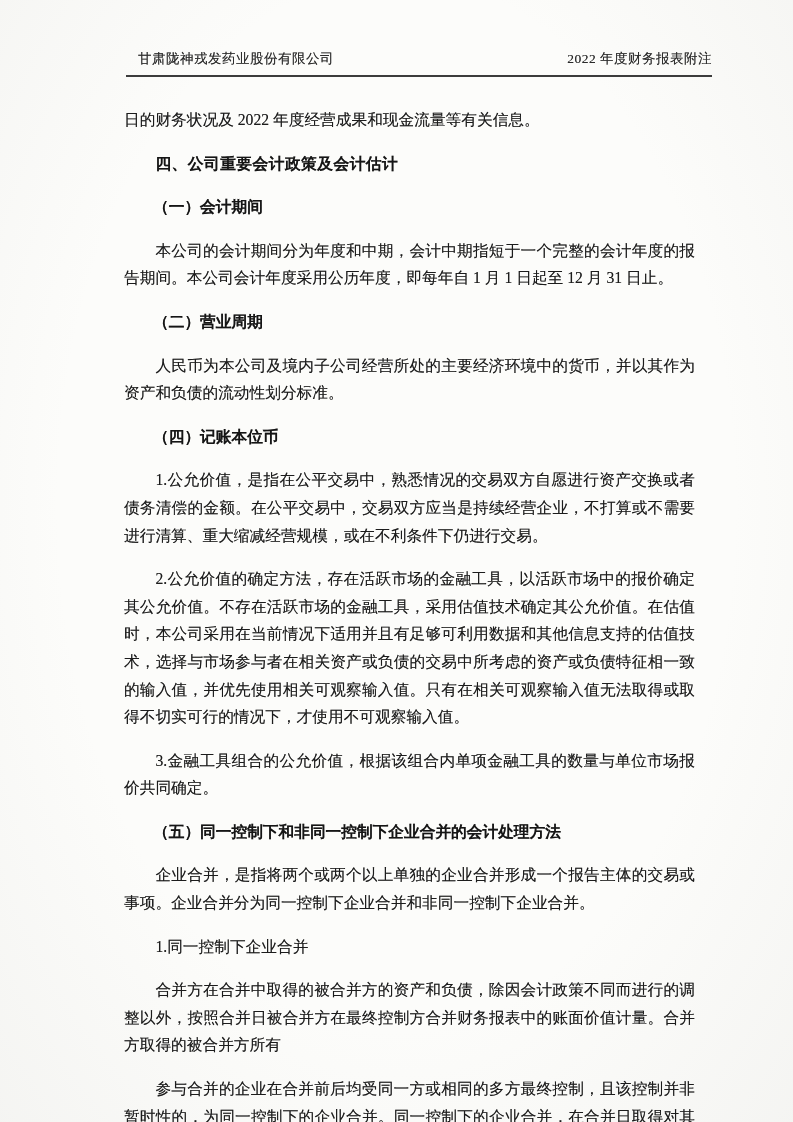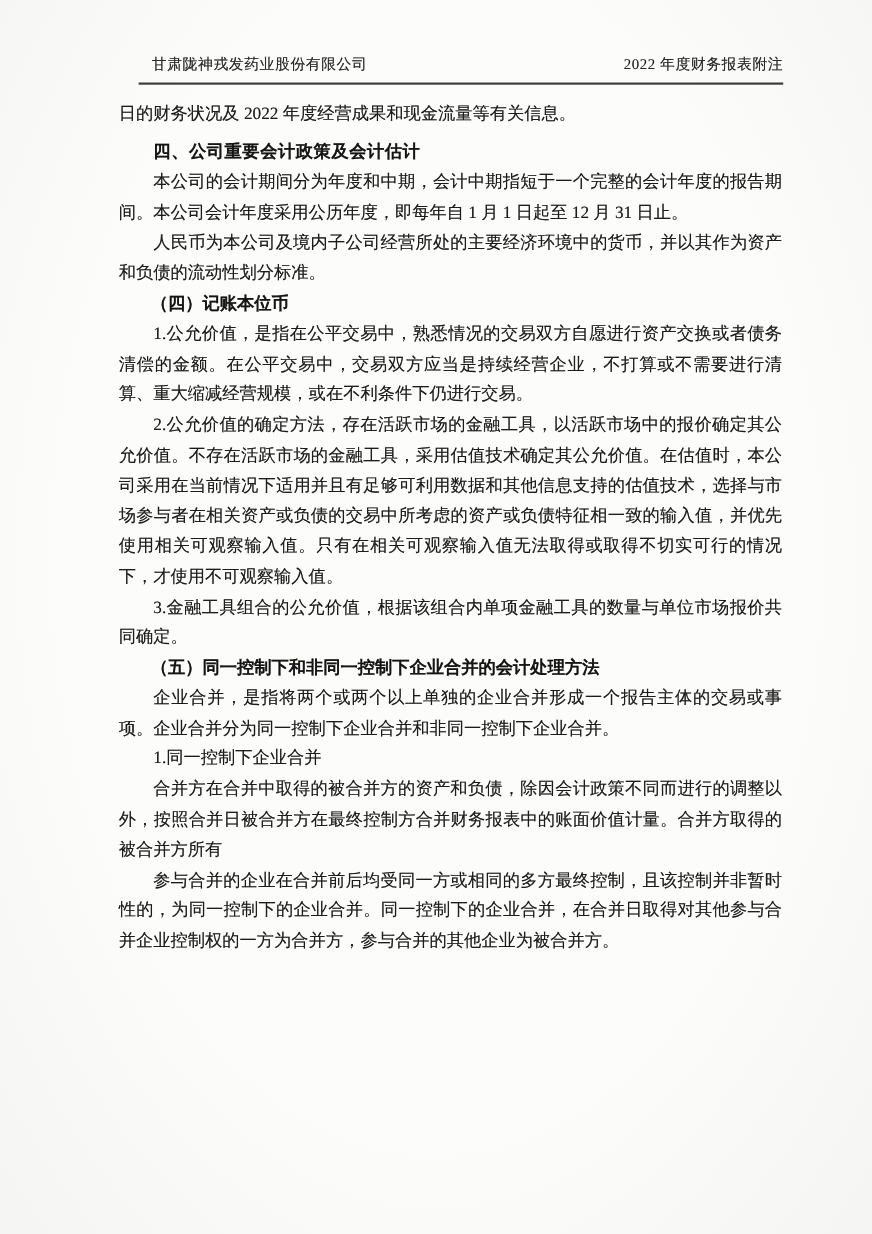--- a/index.html
+++ b/index.html
@@ -36,21 +36,21 @@
   .content {
     position: absolute;
     left: 108px; top: 90px;
     width: 603px;
     font-size: 15.7px;
     line-height: 27.6px;
     text-align: justify;
     text-justify: inter-ideograph;
     color: #1c1c1c;
   }
-  .content > div { margin: 0; }
+  .content > div { margin: 16px; }
   .cont { text-indent: 0; }
   .h1 {
     font-weight: bold;
     text-indent: 2em;
     margin-top: 7px !important;
     letter-spacing: 0.5px;
     color: #151515;
   }
   .h2 {
     font-weight: bold;
@@ -75,21 +75,23 @@
 <div class="page">
 
   <div class="header">
     <span class="company">甘肃陇神戎发药业股份有限公司</span>
     <span class="report-title">2022 年度财务报表附注</span>
   </div>
 
   <div class="content">
     <div class="cont">日的财务状况及 2022 年度经营成果和现金流量等有关信息。</div>
     <div class="h1">四、公司重要会计政策及会计估计</div>
+    <div class="h2">（一）会计期间</div>
     <div class="p">本公司的会计期间分为年度和中期，会计中期指短于一个完整的会计年度的报告期间。本公司会计年度采用公历年度，即每年自 1 月 1 日起至 12 月 31 日止。</div>
+    <div class="h2">（二）营业周期</div>
     <div class="p">人民币为本公司及境内子公司经营所处的主要经济环境中的货币，并以其作为资产和负债的流动性划分标准。</div>
     <div class="h2">（四）记账本位币</div>
     <div class="p">1.公允价值，是指在公平交易中，熟悉情况的交易双方自愿进行资产交换或者债务清偿的金额。在公平交易中，交易双方应当是持续经营企业，不打算或不需要进行清算、重大缩减经营规模，或在不利条件下仍进行交易。</div>
     <div class="p">2.公允价值的确定方法，存在活跃市场的金融工具，以活跃市场中的报价确定其公允价值。不存在活跃市场的金融工具，采用估值技术确定其公允价值。在估值时，本公司采用在当前情况下适用并且有足够可利用数据和其他信息支持的估值技术，选择与市场参与者在相关资产或负债的交易中所考虑的资产或负债特征相一致的输入值，并优先使用相关可观察输入值。只有在相关可观察输入值无法取得或取得不切实可行的情况下，才使用不可观察输入值。</div>
     <div class="p">3.金融工具组合的公允价值，根据该组合内单项金融工具的数量与单位市场报价共同确定。</div>
     <div class="h2">（五）同一控制下和非同一控制下企业合并的会计处理方法</div>
     <div class="p">企业合并，是指将两个或两个以上单独的企业合并形成一个报告主体的交易或事项。企业合并分为同一控制下企业合并和非同一控制下企业合并。</div>
     <div class="p">1.同一控制下企业合并</div>
     <div class="p">合并方在合并中取得的被合并方的资产和负债，除因会计政策不同而进行的调整以外，按照合并日被合并方在最终控制方合并财务报表中的账面价值计量。合并方取得的被合并方所有</div>
     <div class="p">参与合并的企业在合并前后均受同一方或相同的多方最终控制，且该控制并非暂时性的，为同一控制下的企业合并。同一控制下的企业合并，在合并日取得对其他参与合并企业控制权的一方为合并方，参与合并的其他企业为被合并方。</div>

